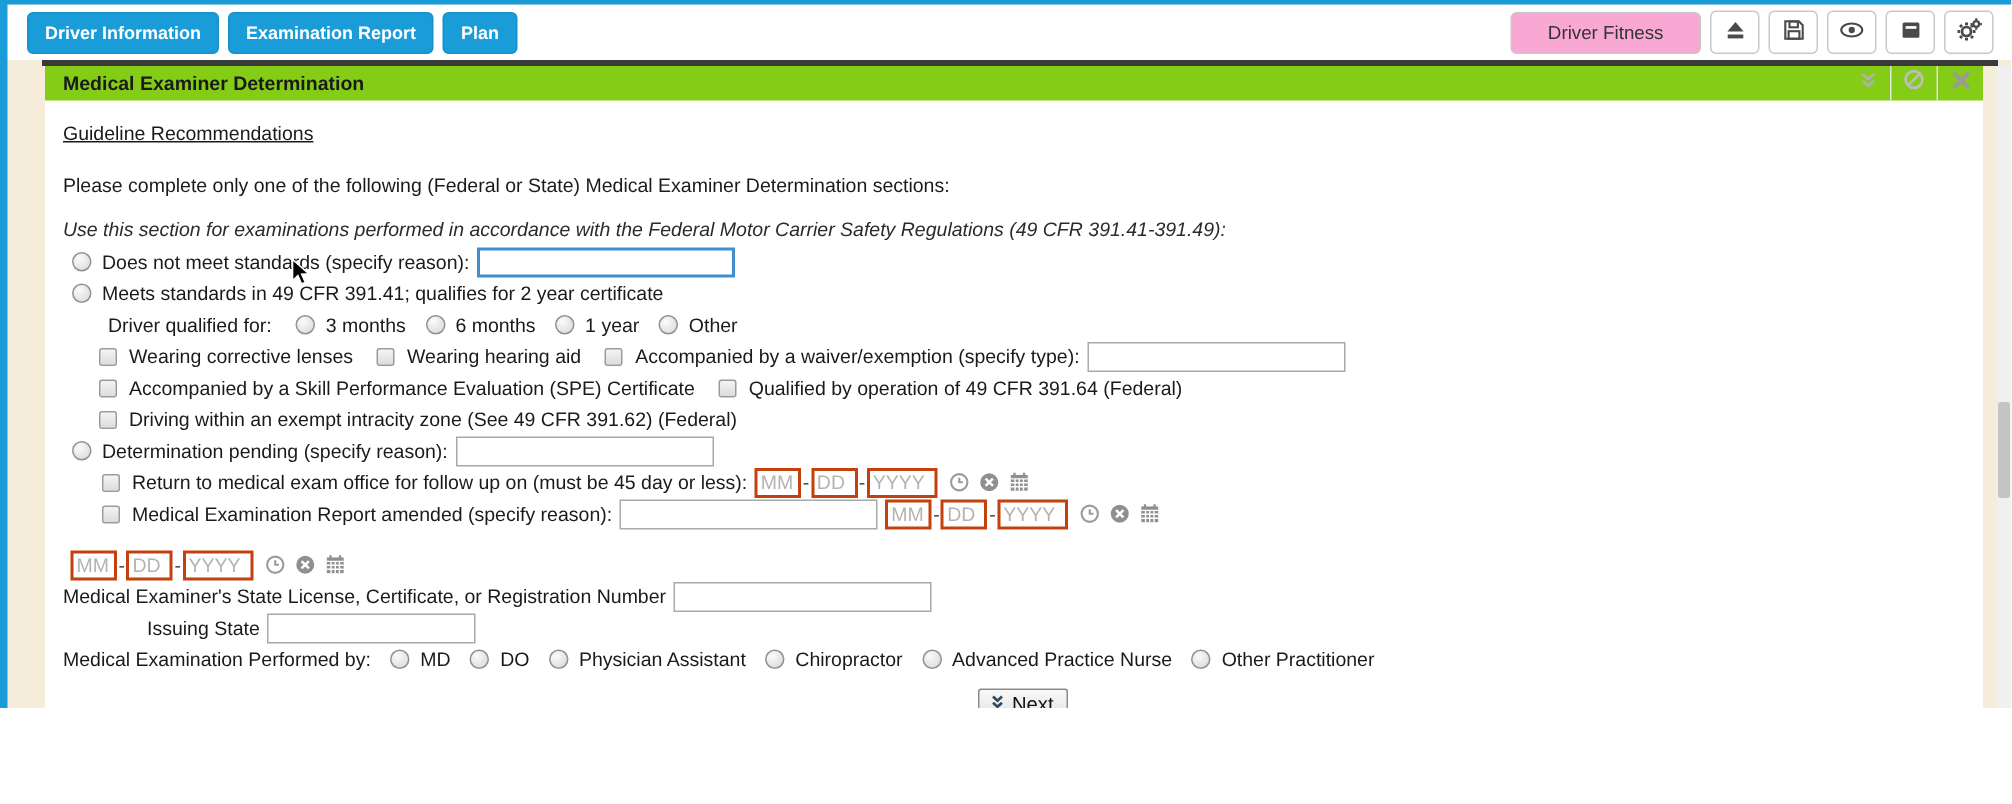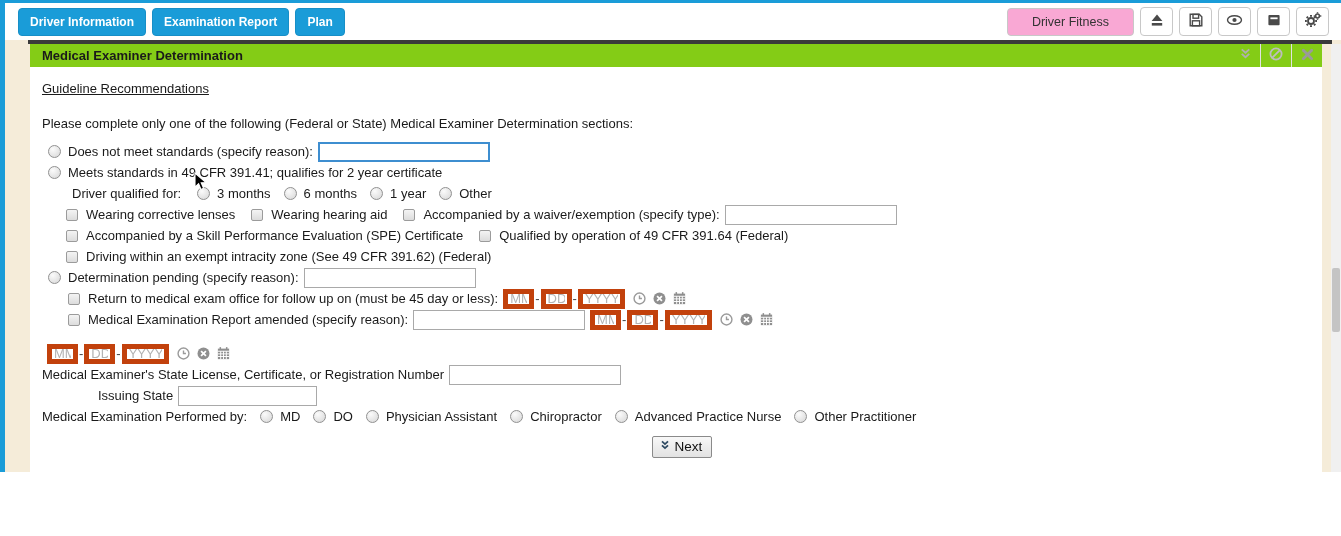--- a/index.html
+++ b/index.html
@@ -42,21 +42,21 @@
   .ind5 { margin-left:56px; }  
 
   .radio { flex:0 0 auto; width:13px; height:13px; border:1px solid #919191; border-radius:50%; background:radial-gradient(circle at 35% 30%, #fbfbfb, #d6d6d6); display:inline-flex; align-items:center; justify-content:center; margin-right:7px; cursor:pointer; }
   .radio.sel::after { content:""; width:5px; height:5px; border-radius:50%; background:#444; }
   .checkbox { flex:0 0 auto; width:12px; height:12px; border:1px solid #9b9b9b; border-radius:2px; background:linear-gradient(#f4f4f4,#dcdcdc); margin-right:8px; cursor:pointer; }
 
   .txt { height:20px; border:1px solid #a9a9a9; font-family:"Liberation Sans",sans-serif; font-size:13px; padding:0 3px; background:#fff; }
   .txt.focused { border:2px solid #3e8ed0; }
   .w170 { width:172px; }
   .w139 { width:139px; }
-  .date { width:31px; height:20px; border:5px solid #c2410c; font-family:"Liberation Sans",sans-serif; font-size:13px; padding:0 2px; color:#444; }
+  .date { width:31px; height:20px; border:2px solid #c2410c; font-family:"Liberation Sans",sans-serif; font-size:13px; padding:0 2px; color:#444; }
   .date.yyyy { width:47px; }
   .date::placeholder { color:#b3b3b3; opacity:1; }
   .dsep { color:#444; margin:0 1px; }
   .date-icons { display:flex; align-items:center; gap:5px; margin-left:7px; }
   .date-icons span { display:inline-flex; cursor:pointer; }
 
   .ml { margin-left:5px; }
   .grp { margin-left:16px; display:inline-flex; align-items:center; }
   .grp14 { margin-left:13px; display:inline-flex; align-items:center; }
 
@@ -179,20 +179,21 @@
       </div>
     </div>
 
     <div class="form">
       <span class="link">Guideline Recommendations</span>
 
       <div class="row intro-row">
         <span>Please complete only one of the following (Federal or State) Medical Examiner Determination sections:</span>
       </div>
 
+      <div class="note">Use this section for examinations performed in accordance with the Federal Motor Carrier Safety Regulations (49 CFR 391.41-391.49):</div>
 
       <div class="opts">
         <div class="row">
           <span class="radio ind1"></span>
           <span>Does not meet standards (specify reason):</span>
           <input class="txt focused w170 ml" style="">
         </div>
         <div class="row">
           <span class="radio ind1"></span>
           <span>Meets standards in 49 CFR 391.41; qualifies for 2 year certificate</span>

